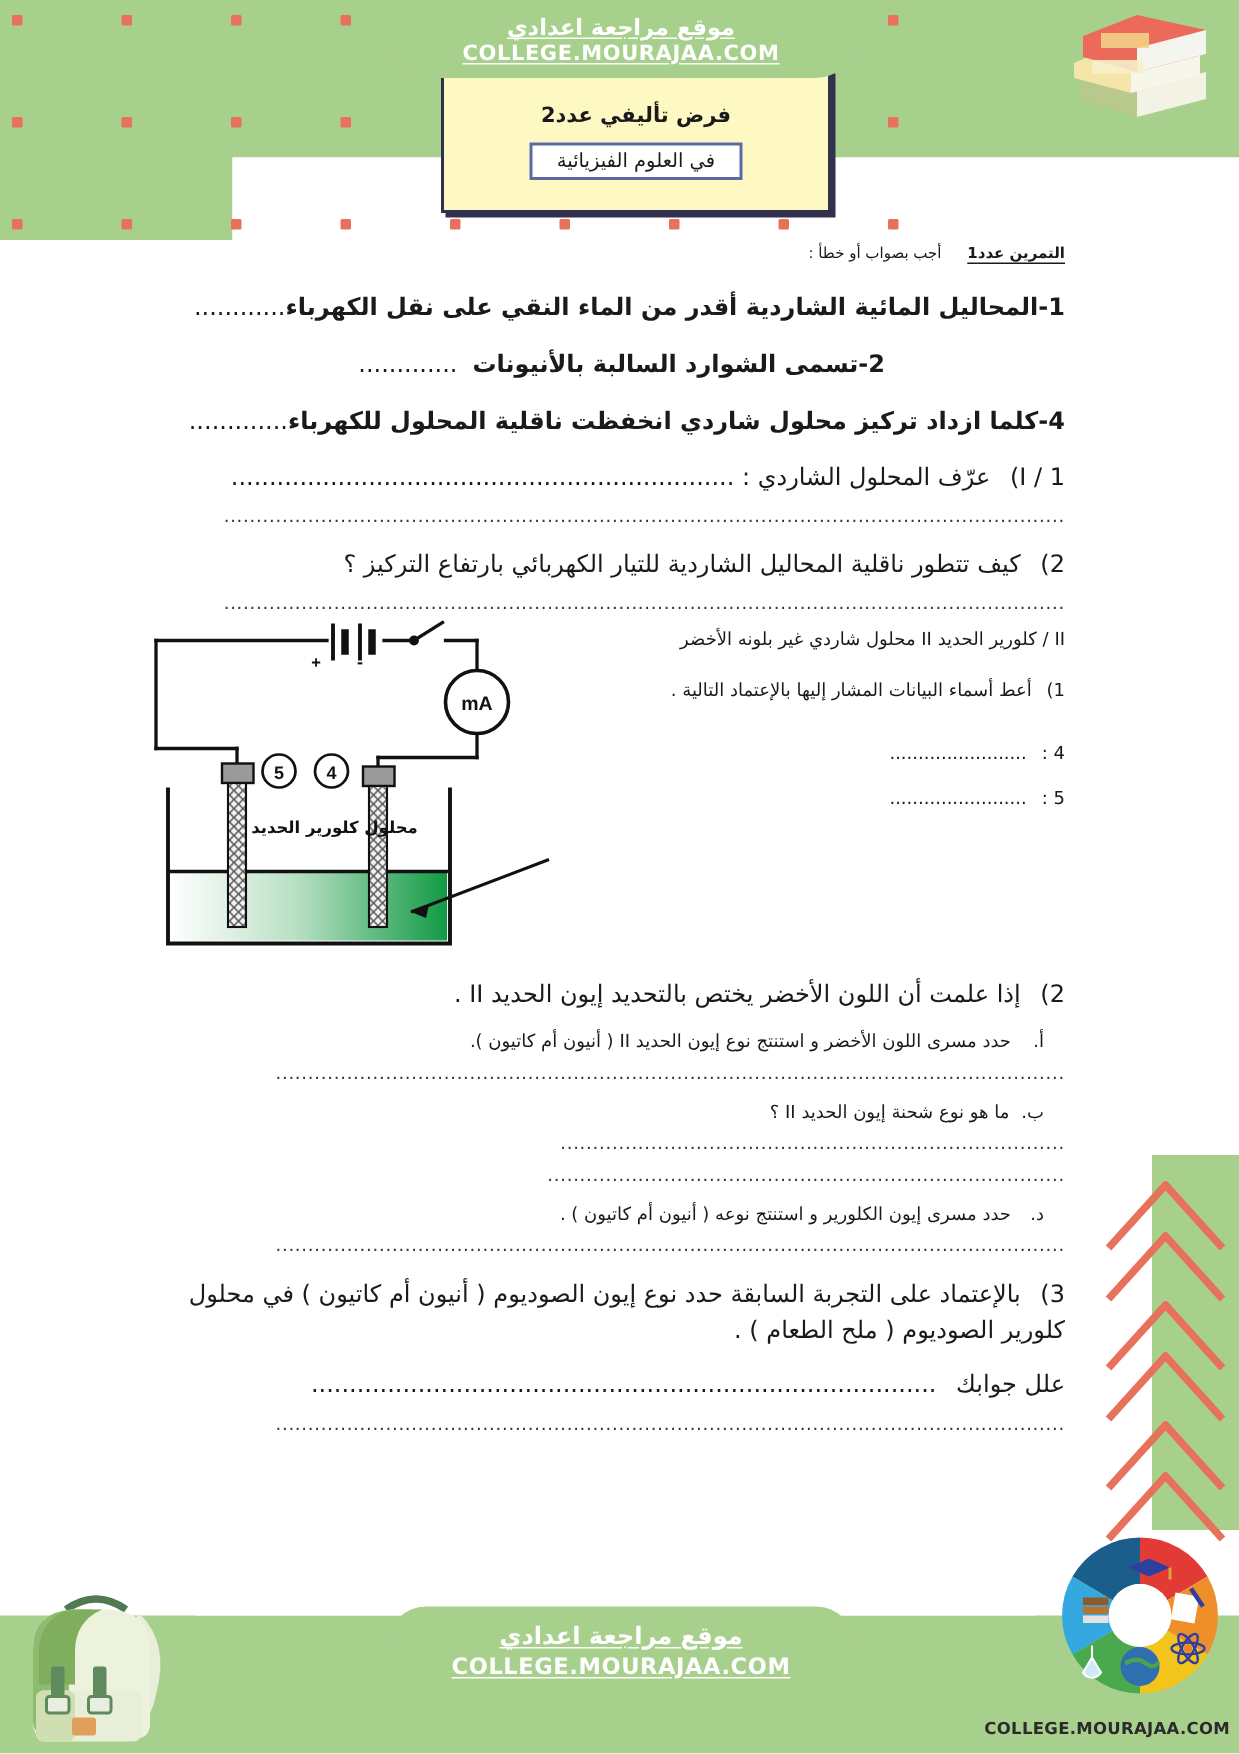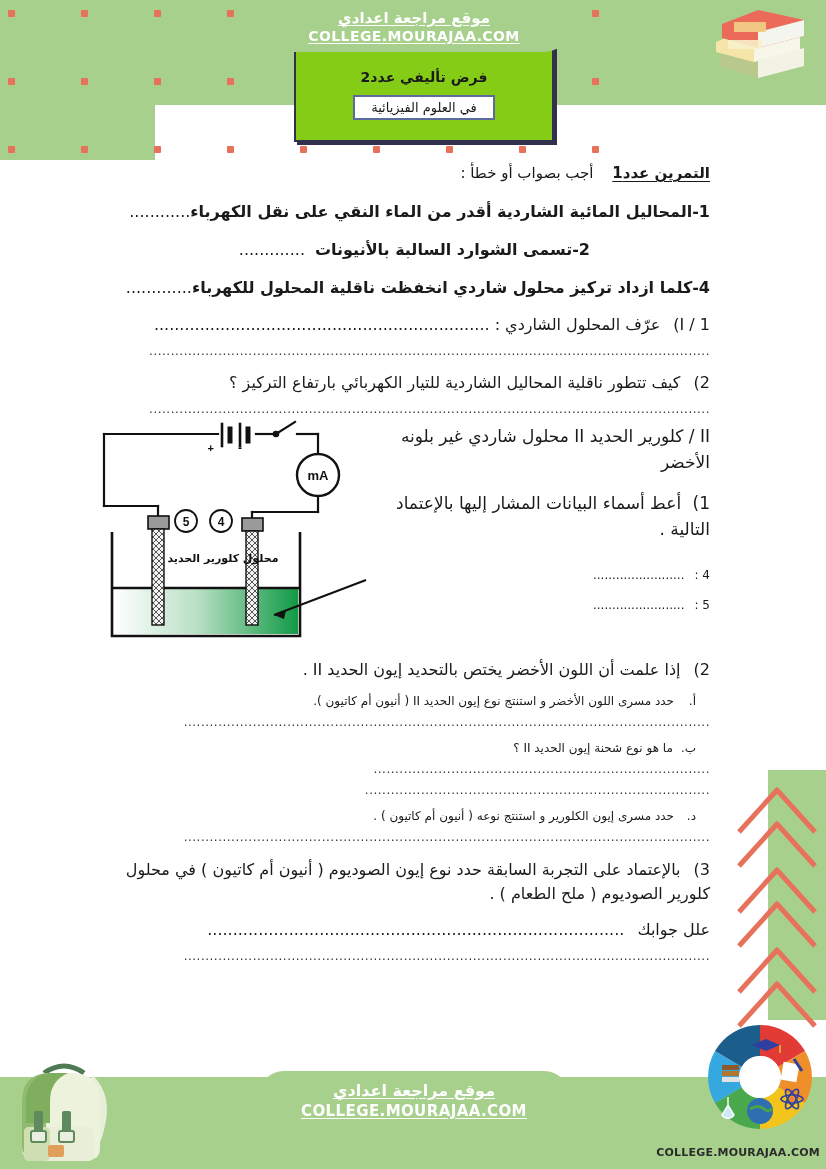--- a/index.html
+++ b/index.html
@@ -86,31 +86,31 @@
   .doc{
     position:absolute;left:90px;top:46px;width:620px;
     direction:rtl;color:#1a1a1a;
   }
 
   .title-box{
     position:relative;margin:0 auto 0 auto;
     width:256px;height:92px;margin-right:156px;
     border:2px solid #31304f;
     box-shadow:3px 3px 0 #31304f;
-    background:#84cc16;
+    background:#fef9c3;
     display:flex;flex-direction:column;align-items:center;justify-content:center;gap:10px;
   }
   .title-main{font-size:14px;font-weight:bold;direction:rtl;}
   .title-sub{
     border:2px solid #5b6aa0;padding:3px 16px;font-size:13px;
     background:#fff;direction:rtl;
   }
 
   .ex-head{
-    margin-top:22px;text-align:right;font-size:15px;
+    margin-top:22px;text-align:right;font-size:10px;
   }
   .ex-head .ttl{font-weight:bold;text-decoration:underline;text-underline-offset:3px;}
   .ex-head .sub{font-weight:normal;margin-right:14px;}
 
   .q{font-size:16px;text-align:right;margin-top:13px;line-height:1.5;font-weight:bold;}
   .q.plain{font-weight:normal;}
   .dotline{
     font-size:12px;color:#333;letter-spacing:.5px;
     overflow:hidden;white-space:nowrap;direction:rtl;text-align:right;
     margin-top:7px;
@@ -118,21 +118,21 @@
 
   .ex2-head{margin-top:26px;text-align:right;font-size:13px;font-weight:bold;
     text-decoration:underline;text-underline-offset:3px;}
 
   
   .figwrap{
     position:relative;width:620px;height:232px;margin-top:4px;
   }
   .fig-left{position:absolute;right:330px;top:0;width:290px;height:232px;}
   .fig-right{position:absolute;right:0;top:4px;width:320px;text-align:right;}
-  .fig-right .line{font-size:17px;margin-bottom:16px;line-height:1.5;}
+  .fig-right .line{font-size:12px;margin-bottom:16px;line-height:1.5;}
   .blank-lbl{font-size:12px;margin-bottom:16px;}
 
   .sub-q{font-size:12px;text-align:right;margin-top:12px;padding-right:14px;}
   .sub-q .mk{display:inline-block;min-width:14px;}
 </style>
 </head>
 <body>
 
 <div class="page">
 

